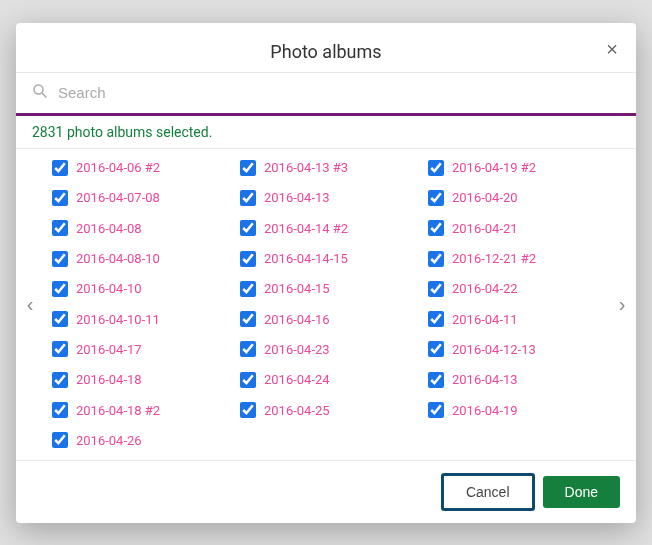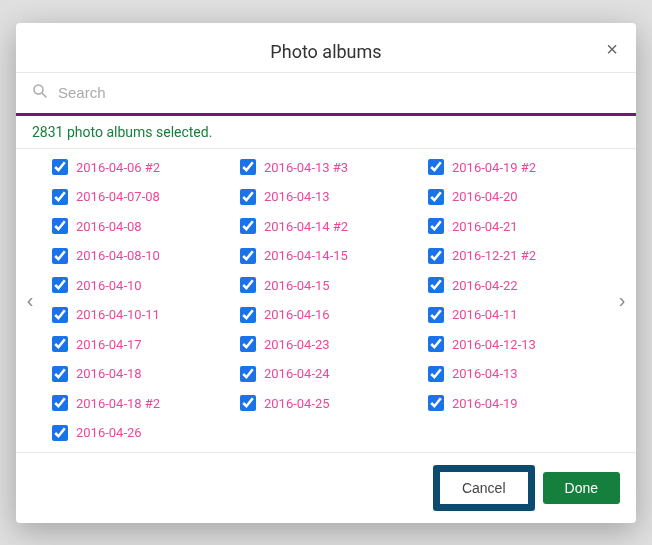--- a/index.html
+++ b/index.html
@@ -136,21 +136,21 @@
     .dialog-footer {
       display: flex;
       align-items: center;
       justify-content: flex-end;
       padding: 12px 16px;
       border-top: 1px solid #e8e8e8;
       gap: 8px;
     }
     .cancel-btn {
       background: #fff;
-      border: 7px solid #0c4a6e;
+      border: 3px solid #0c4a6e;
       border-radius: 3px;
       padding: 8px 22px;
       font-size: 14px;
       color: #444;
       cursor: pointer;
     }
     .done-btn {
       background: #15803d;
       border: none;
       border-radius: 3px;

